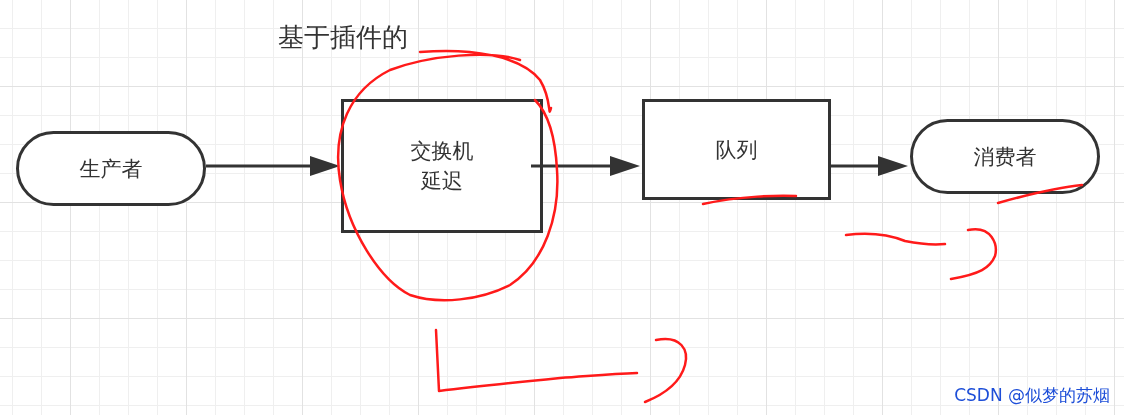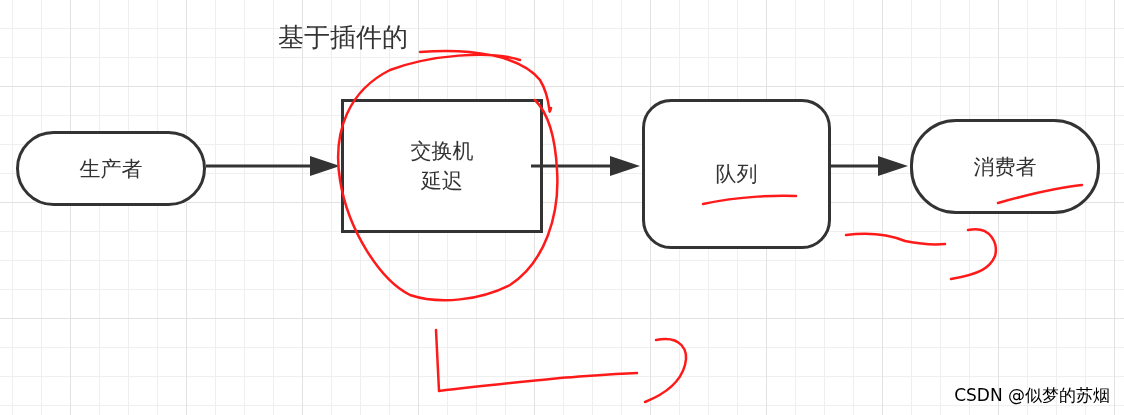--- a/index.html
+++ b/index.html
@@ -21,44 +21,44 @@
       display: flex; align-items: center; justify-content: center;
       text-align: center; color: #333333; font-size: 21px; line-height: 30px;
     }
     .pill { border-radius: 46px; }
     .label-top {
       position: absolute; left: 278px; top: 20px;
       font-size: 26px; color: #333333;
     }
     .watermark {
       position: absolute; right: 14px; bottom: 8px;
-      font-size: 17px; color: #000000; text-align: right;
+      font-size: 17px; color: #1d4ed8; text-align: right;
     }
     svg.overlay { position: absolute; left: 0; top: 0; pointer-events: none; }
     .node-text { white-space: pre-line; }
   </style>
 </head>
 <body>
 
 <div class="label-top">基于插件的</div>
 
 <div class="node pill" style="left:16px; top:131px; width:190px; height:75px;align-items:center;">
   <span class="node-text">生产者</span>
 </div>
 
 <div class="node" style="left:341px; top:99px; width:202px; height:134px;">
   <span class="node-text">交换机
 延迟</span>
 </div>
 
-<div class="node" style="left:642px; top:99px; width:189px; height:150px;border-radius:29px;">
+<div class="node" style="left:642px; top:99px; width:189px; height:101px;">
   <span class="node-text">队列</span>
 </div>
 
-<div class="node pill" style="left:910px; top:119px; width:190px; height:95px;">
+<div class="node pill" style="left:910px; top:119px; width:190px; height:75px;">
   <span class="node-text">消费者</span>
 </div>
 
 <svg class="overlay" width="1124" height="415" viewBox="0 0 1124 415">
 
   <g>
     <line x1="206" y1="166" x2="312" y2="166" stroke="#333" stroke-width="3"></line>
     <polygon points="310,156 340,166 310,176" fill="#333"></polygon>
   </g>
   <g>

